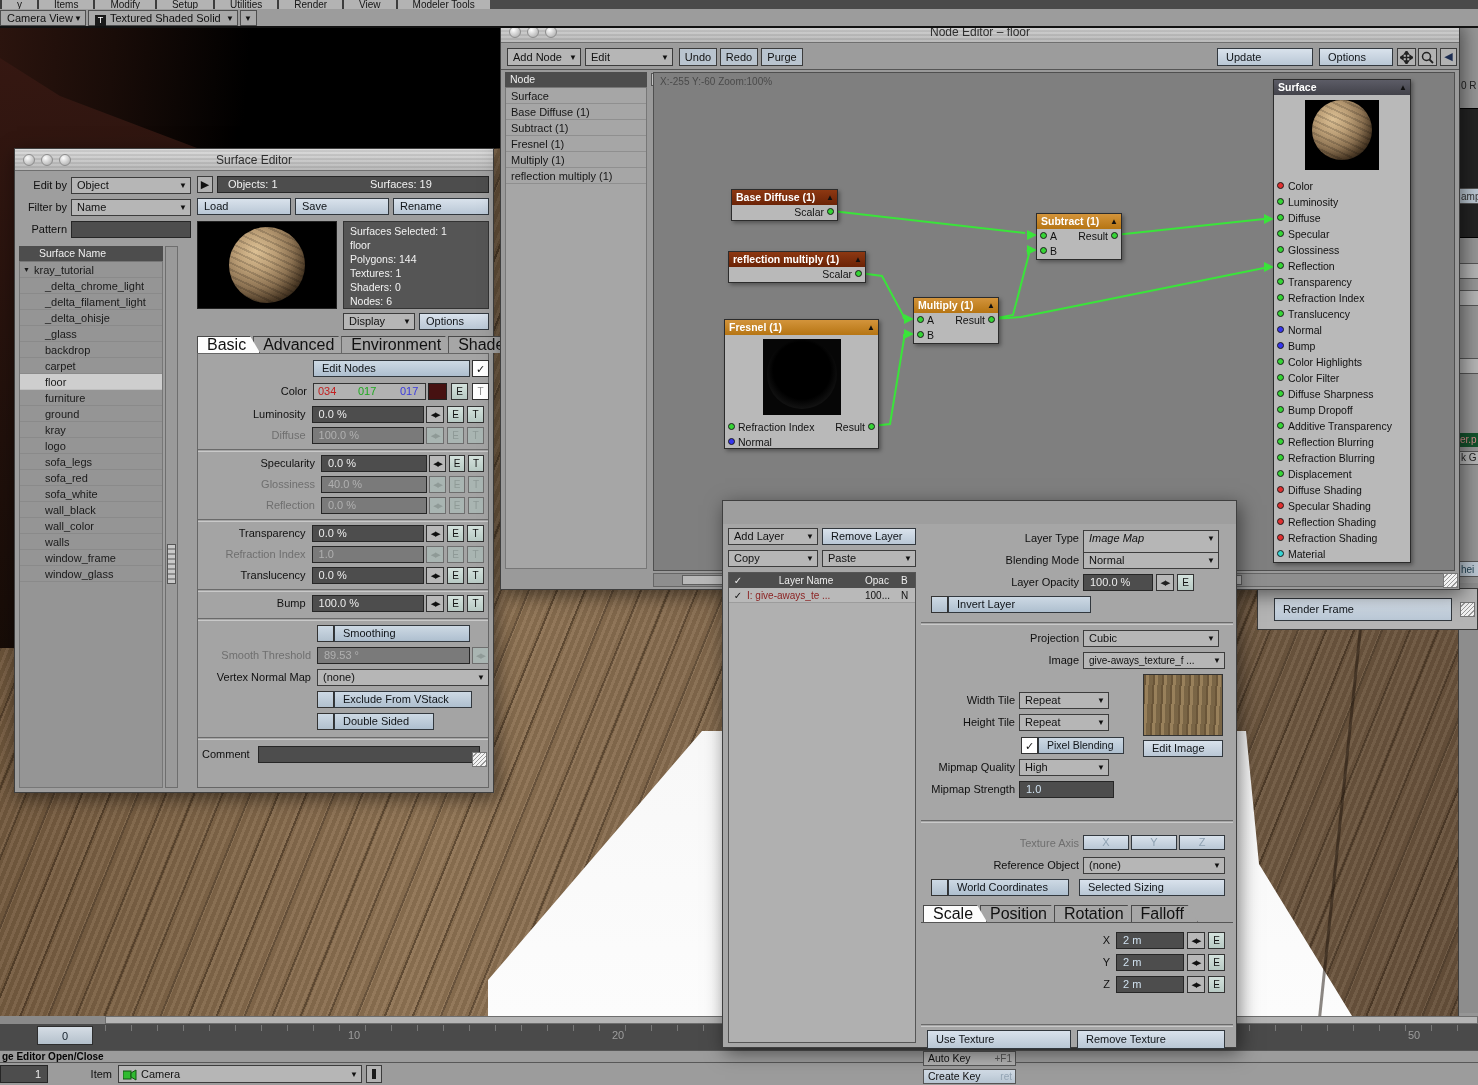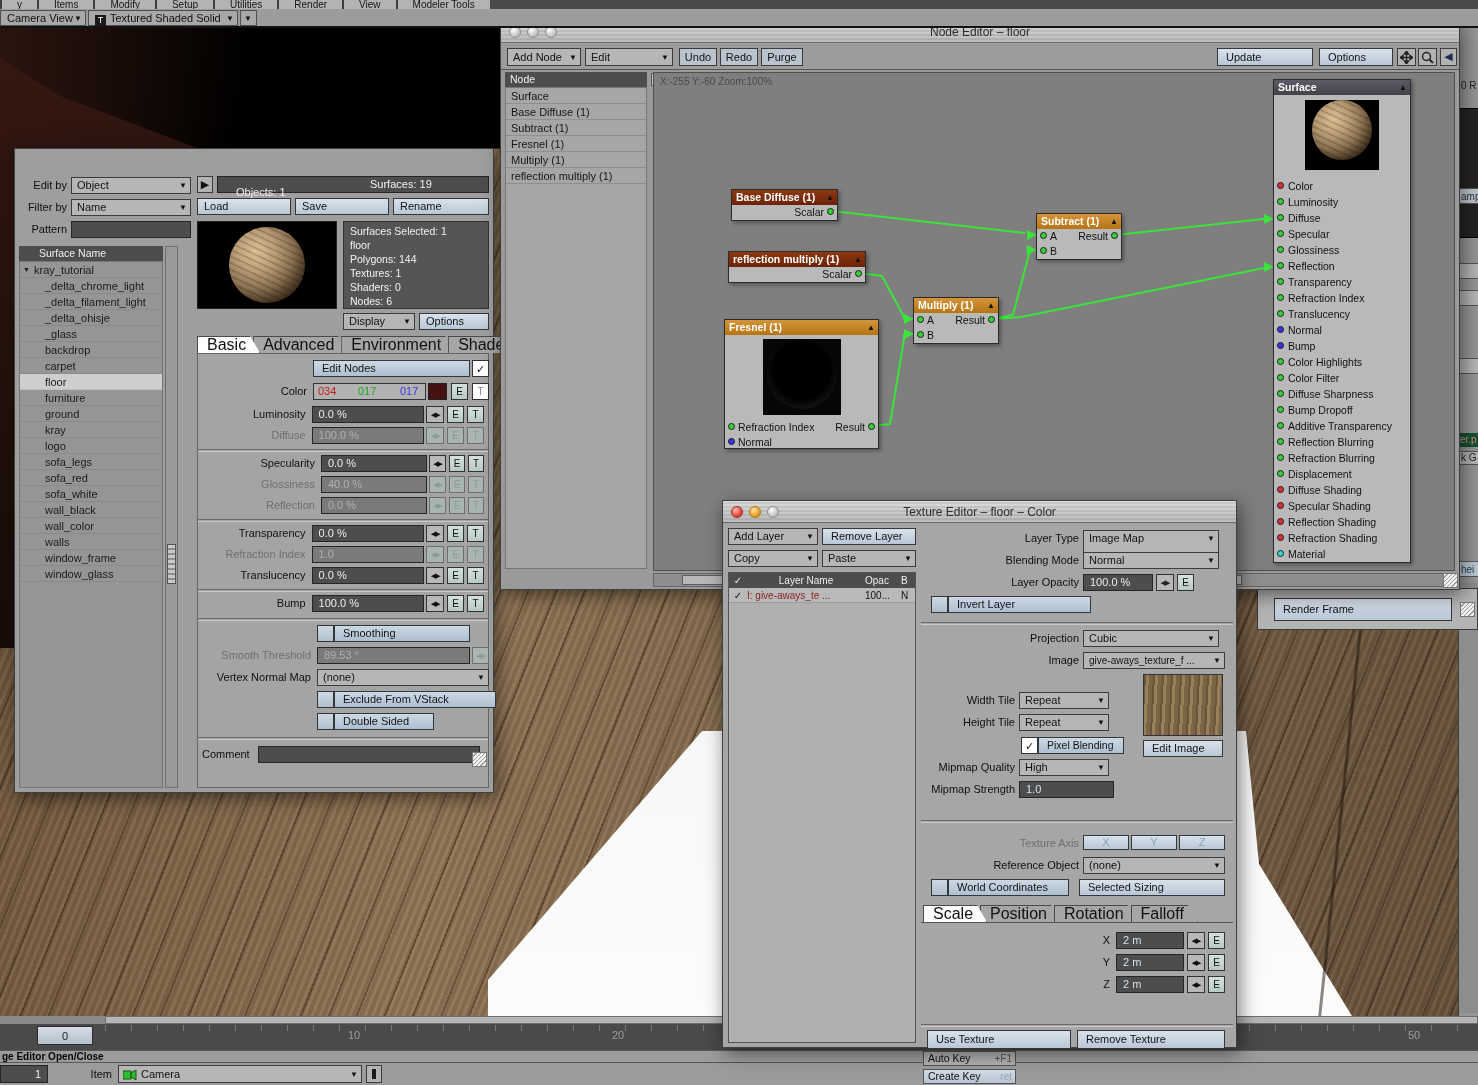--- a/index.html
+++ b/index.html
@@ -248,20 +248,28 @@
   <span style="position:absolute;left:4px;top:0;font-size:10.5px;line-height:13px;">Create Key</span>
   <span style="position:absolute;right:3px;top:0;font-size:10px;line-height:13px;color:#94a5b4;">ret</span>
 </div>
 
 <div class="abs" style="left:1257px;top:588px;width:221px;height:42px;background:#b4b4b4;border:1px solid #3a3a3a;z-index:8;">
   <div class="btnb left" style="left:16px;top:9px;width:178px;height:23px;line-height:21px;">Render Frame</div>
   <div class="grip" style="right:2px;top:13px;"></div>
 </div>
 
 <div class="win" style="left:14px;top:148px;width:480px;height:645px;z-index:10;">
+  <div class="tbar">
+    <div class="lights">
+      <span class="light"></span>
+      <span class="light"></span>
+      <span class="light"></span>
+    </div>
+    <span>Surface Editor</span>
+  </div>
   <div class="abs" style="left:0;top:23px;right:0;bottom:0;background:#9e9e9e;">
 
     <div class="abs" style="left:4px;top:4px;width:172px;bottom:4px;">
       <span class="rlab" style="left:0;top:1px;width:48px;">Edit by</span>
       <div class="drop" style="left:52px;top:1px;width:120px;height:17px;">
         <span>Object</span><span class="arr">▼</span>
       </div>
       <span class="rlab" style="left:0;top:23px;width:48px;">Filter by</span>
       <div class="drop" style="left:52px;top:23px;width:120px;height:17px;">
         <span>Name</span><span class="arr">▼</span>
@@ -372,21 +380,21 @@
           </div>
         </div>
       <div class="abs" style="left:146px;top:70px;width:13px;bottom:0;background:#9a9a9a;border:1px solid #6e6e6e;">
         <div class="abs" style="left:1px;top:55%;width:9px;height:40px;background:repeating-linear-gradient(0deg,#c9c9c9 0 3px,#8e8e8e 3px 5px);border:1px solid #555;"></div>
       </div>
     </div>
 
     <div class="abs" style="left:182px;top:4px;right:4px;bottom:4px;">
       <div class="btng" style="left:0;top:0;width:16px;height:17px;">▶</div>
       <div class="abs" style="left:20px;top:0;right:0;height:17px;background:#4d4d4d;border:1px solid #262626;color:#f0f0f0;">
-        <span style="position:absolute;left:18px;top:0;line-height:15px;margin-top:8px;">Objects: 1</span>
+        <span style="position:absolute;left:10px;top:0;line-height:15px;">Objects: 1</span>
         <span style="position:absolute;left:152px;top:0;line-height:15px;">Surfaces: 19</span>
       </div>
       <div class="btnb" style="left:0;top:22px;width:94px;height:17px;text-align:left;padding-left:6px;">Load</div>
       <div class="btnb" style="left:98px;top:22px;width:94px;height:17px;text-align:left;padding-left:6px;">Save</div>
       <div class="btnb" style="left:196px;top:22px;width:96px;height:17px;text-align:left;padding-left:6px;">Rename</div>
       <div class="abs wbox" style="left:0;top:45px;width:140px;height:88px;border:1px solid #222;">
         <div class="wsphere" style="width:76px;height:76px;margin:5px auto;"></div>
       </div>
       <div class="abs" style="left:146px;top:45px;right:0;height:88px;background:#555;border:1px solid #333;padding:2px 6px;">
 
@@ -511,21 +519,21 @@
         <div class="chk" style="left:119px;top:271px;"></div>
         <div class="btnb left" style="left:136px;top:271px;width:136px;height:17px;background:linear-gradient(#cdd9e4,#aebfcf);">Smoothing</div>
         <span class="rlab off" style="left:0;top:293px;width:113px;">Smooth Threshold</span>
         <div class="fld off" style="left:119px;top:293px;width:153px;height:17px;">89.53 °</div>
         <div class="mini step off" style="left:274px;top:293px;">◀▶</div>
         <span class="rlab" style="left:0;top:315px;width:113px;">Vertex Normal Map</span>
         <div class="drop" style="left:119px;top:315px;width:172px;height:17px;">
           <span>(none)</span><span class="arr">▼</span>
         </div>
         <div class="chk" style="left:119px;top:337px;"></div>
-        <div class="btnb left" style="left:136px;top:337px;width:162px;height:17px;background:linear-gradient(#cdd9e4,#aebfcf);">Exclude From VStack</div>
+        <div class="btnb left" style="left:136px;top:337px;width:138px;height:17px;background:linear-gradient(#cdd9e4,#aebfcf);">Exclude From VStack</div>
         <div class="chk" style="left:119px;top:359px;"></div>
         <div class="btnb left" style="left:136px;top:359px;width:100px;height:17px;background:linear-gradient(#cdd9e4,#aebfcf);">Double Sided</div>
         <div class="sep" style="top:383px;"></div>
         <span class="rlab" style="left:4px;top:392px;width:52px;text-align:left;">Comment</span>
         <div class="fld" style="left:60px;top:392px;width:222px;height:17px;"></div>
         <div class="grip" style="right:1px;top:398px;"></div>
       </div>
     </div>
   </div>
 </div>
@@ -792,28 +800,20 @@
 
         <div class="snrow">
           <span class="dot l cyan"></span>
           <span>Material</span>
         </div>
       </div>
   </div>
 </div>
 
 <div class="win" style="left:722px;top:500px;width:515px;height:548px;z-index:30;">
-  <div class="tbar">
-    <div class="lights">
-      <span class="light red"></span>
-      <span class="light yellow"></span>
-      <span class="light"></span>
-    </div>
-    <span>Texture Editor – floor – Color</span>
-  </div>
   <div class="abs" style="left:0;top:23px;right:0;bottom:0;background:#a6a6a6;">
 
     <div class="abs" style="left:5px;top:0;width:188px;bottom:0;">
       <div class="drop" style="left:0;top:4px;width:90px;height:17px;">
         <span>Add Layer</span><span class="arr">▼</span>
       </div>
       <div class="btnb left" style="left:94px;top:4px;width:94px;height:17px;">Remove Layer</div>
       <div class="drop" style="left:0;top:26px;width:90px;height:17px;">
         <span>Copy</span><span class="arr">▼</span>
       </div>
@@ -831,21 +831,21 @@
           <span style="width:18px;text-align:center;color:#111;">✓</span>
           <span style="flex:1;color:#8a1f1f;overflow:hidden;white-space:nowrap;">I: give-aways_te ...</span>
           <span style="width:36px;">100...</span>
           <span style="width:14px;">N</span>
         </div>
       </div>
     </div>
 
     <div class="abs" style="left:198px;top:0;width:312px;bottom:0;">
       <span class="rlab" style="left:0;top:6px;width:158px;">Layer Type</span>
-      <div class="drop" style="left:162px;top:6px;width:136px;height:32px;">
+      <div class="drop" style="left:162px;top:6px;width:136px;height:32px;font-style:italic;">
         <span>Image Map</span><span class="arr">▼</span>
       </div>
       <span class="rlab" style="left:0;top:28px;width:158px;">Blending Mode</span>
       <div class="drop" style="left:162px;top:28px;width:136px;height:17px;">
         <span>Normal</span><span class="arr">▼</span>
       </div>
       <span class="rlab" style="left:0;top:50px;width:158px;">Layer Opacity</span>
       <div class="fld" style="left:162px;top:50px;width:70px;height:17px;">100.0 %</div>
       <div class="mini step" style="left:235px;top:50px;width:18px;">◀▶</div>
       <div class="mini e" style="left:256px;top:50px;">E</div>

